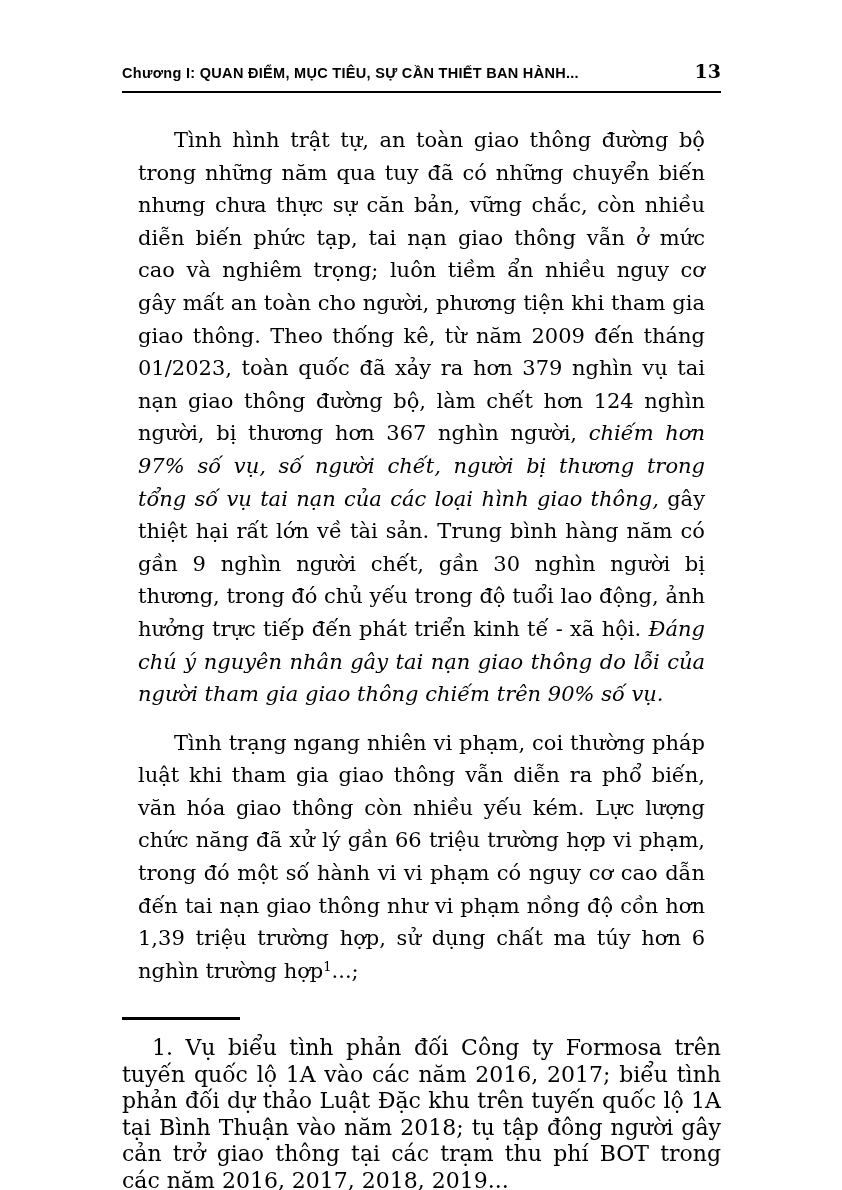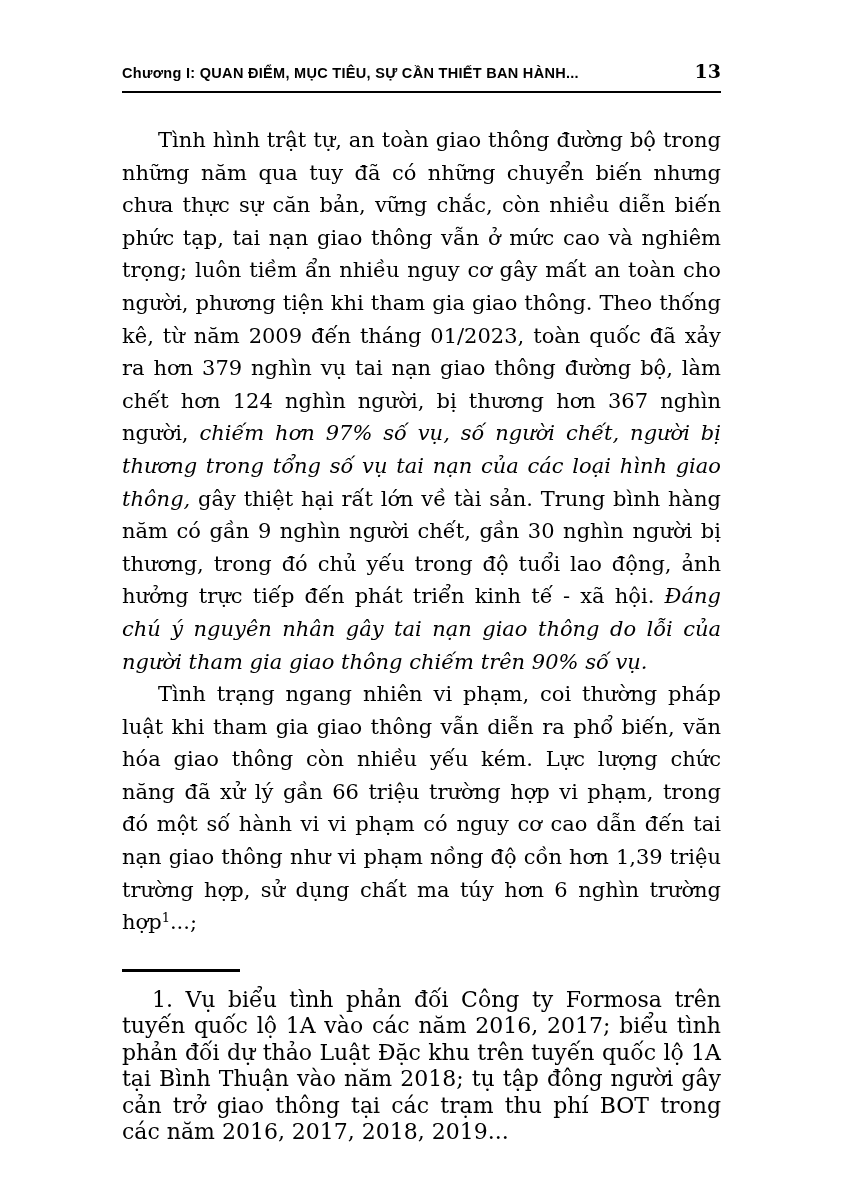--- a/index.html
+++ b/index.html
@@ -38,21 +38,21 @@
   }
   .header-rule {
     height: 2px;
     background: #000000;
     margin-top: 9px;
   }
   .body-text {
     margin-top: 31px;
   }
   .body-text p.para {
-    margin: 0;
+    margin: 16px;
     font-size: 21px;
     line-height: 32.6px;
     text-align: justify;
     text-indent: 36px;
   }
   .body-text p.para em {
     font-style: italic;
   }
   .body-text sup {
     font-size: 13px;

